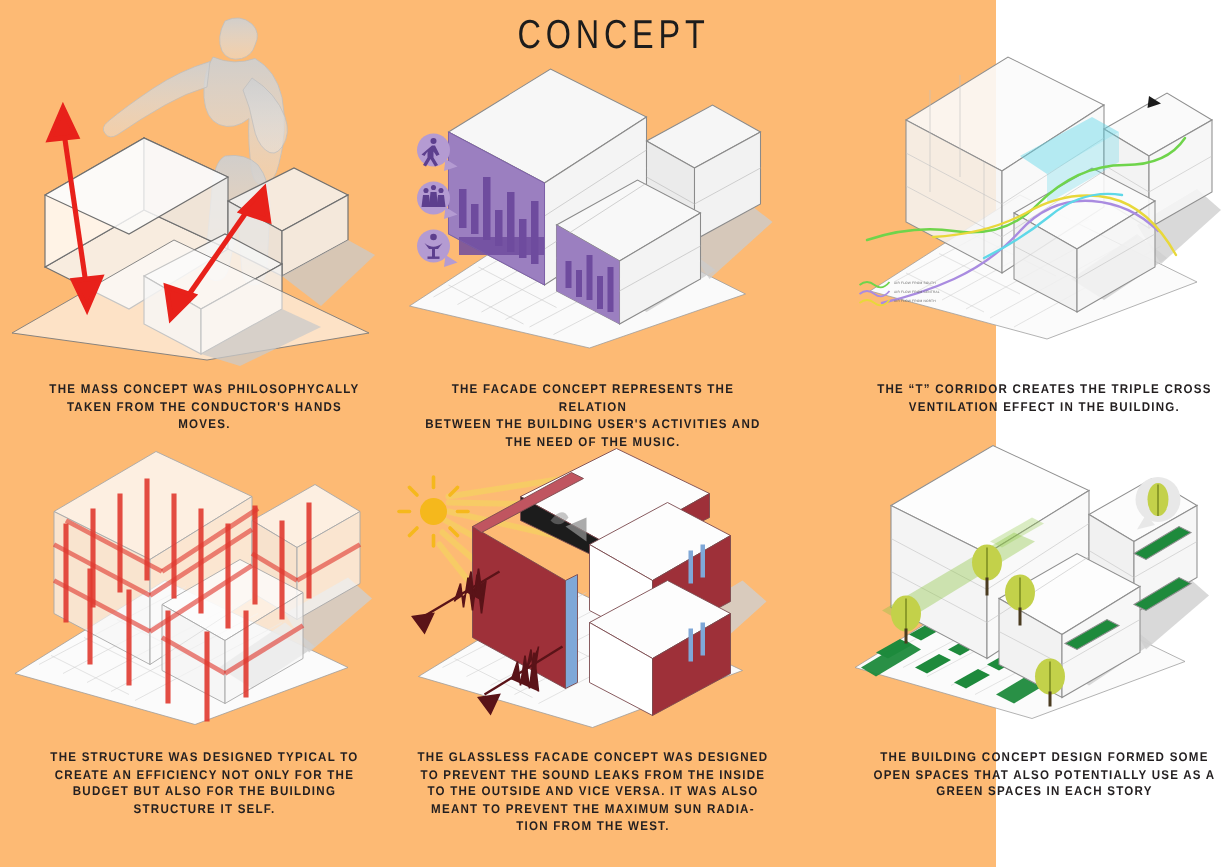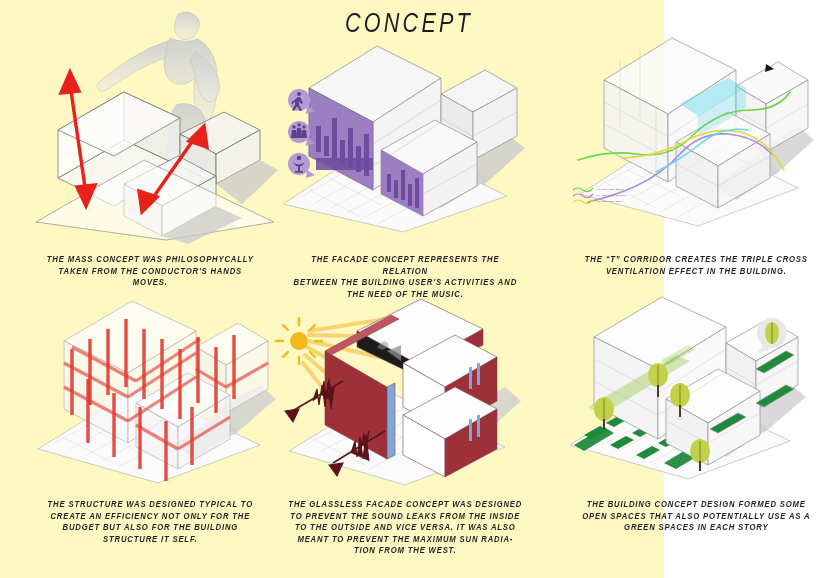--- a/index.html
+++ b/index.html
@@ -1,25 +1,25 @@
 <!DOCTYPE html>
 <html><head>
 <meta charset="utf-8">
 <style>
   html,body{margin:0;padding:0;}
   body{width:818px;height:578px;background:#ffffff;font-family:"Liberation Sans",sans-serif;overflow:hidden;}
-  .board{position:relative;width:664px;height:578px;background:#fef9c3;font-style:italic;}
+  .board{position:relative;width:664px;height:578px;background:#fdba74;}
 
   .title{position:absolute;top:8px;left:0;width:818px;text-align:center;
     font-family:"Liberation Sans",sans-serif;font-size:27px;font-weight:400;
     letter-spacing:4px;color:#1c1c1c;transform:scaleX(.80);transform-origin:center top;}
 
   .grid{position:absolute;top:8px;left:0;width:818px;height:570px;}
   .cell{position:absolute;width:272.6px;}
-  .c0{left:0;padding-left:28px;}   .c1{left:269px;} .c2{left:560px;}
+  .c0{left:0;}   .c1{left:259px;} .c2{left:560px;}
   .r0{top:0;height:295px;} .r1{top:295px;height:275px;}
 
   .art{position:relative;width:100%;height:238px;}
   .r1 .art{height:188px;}
 
   .cap{position:absolute;left:8px;right:8px;text-align:center;
     font-family:"Liberation Sans",sans-serif;font-size:8.4px;font-weight:700;
     letter-spacing:.9px;line-height:11.6px;color:#231f20;text-transform:uppercase;
     transform:scaleX(.92);transform-origin:center top;}
   .r0 .cap{top:246px;} .r1 .cap{top:196px;}

